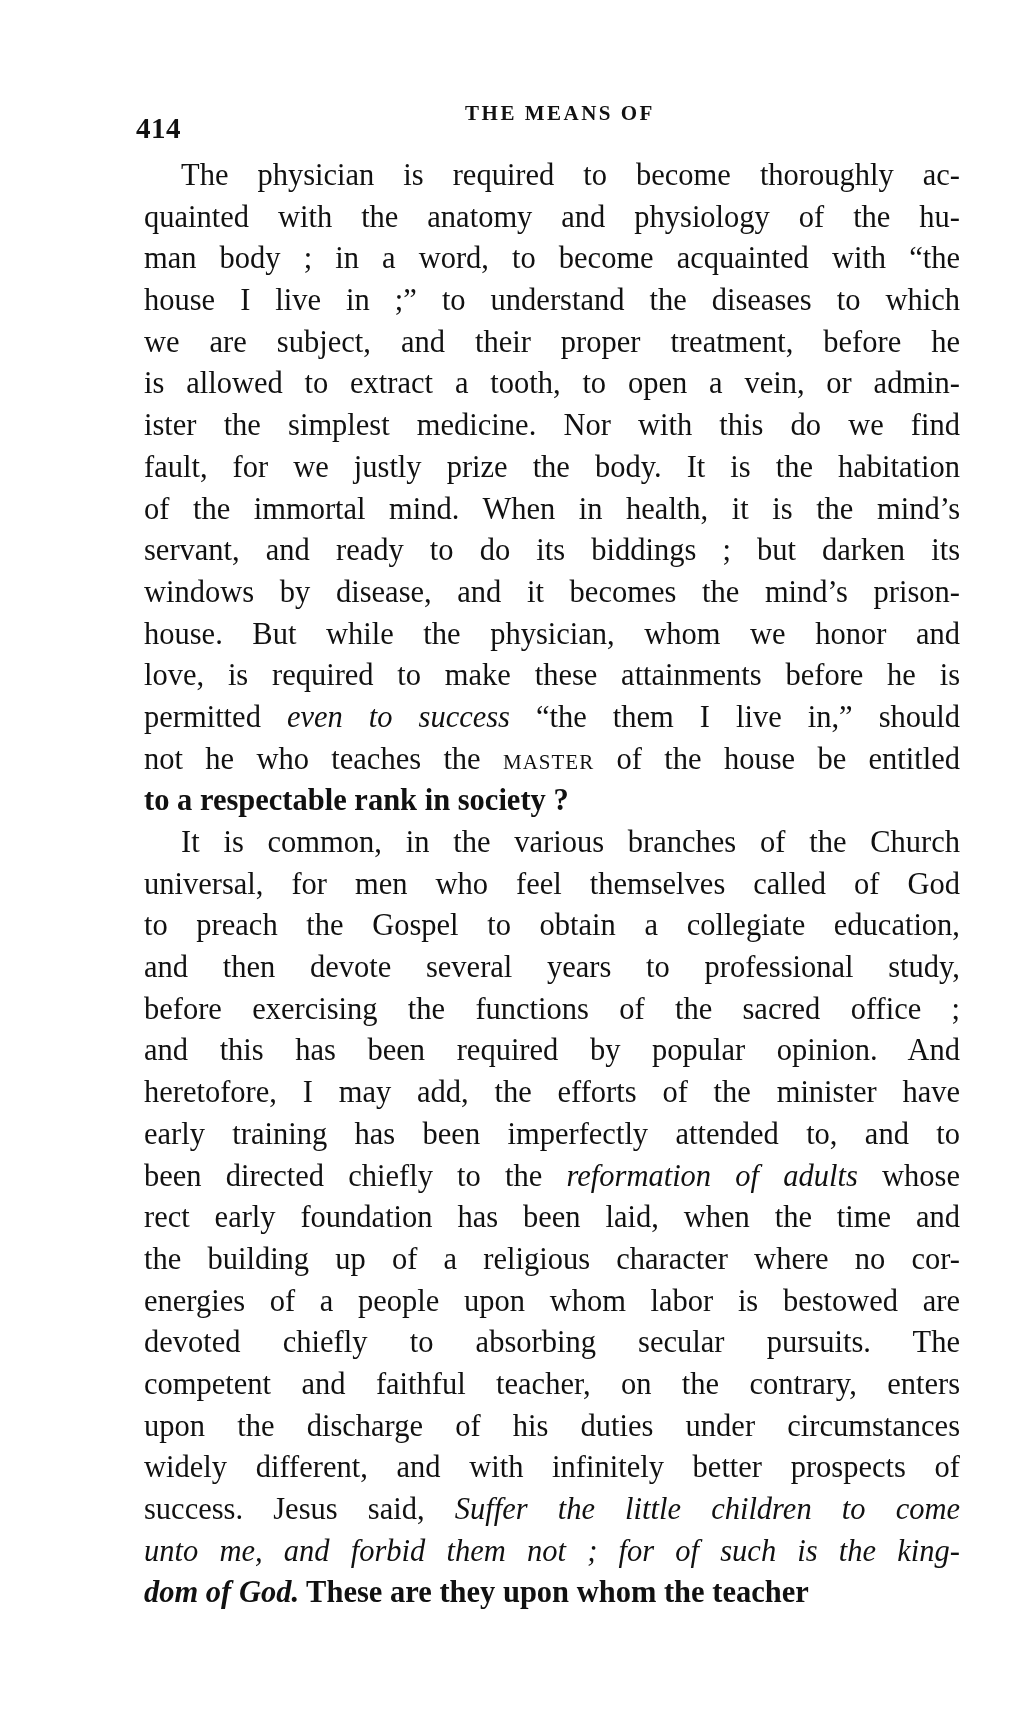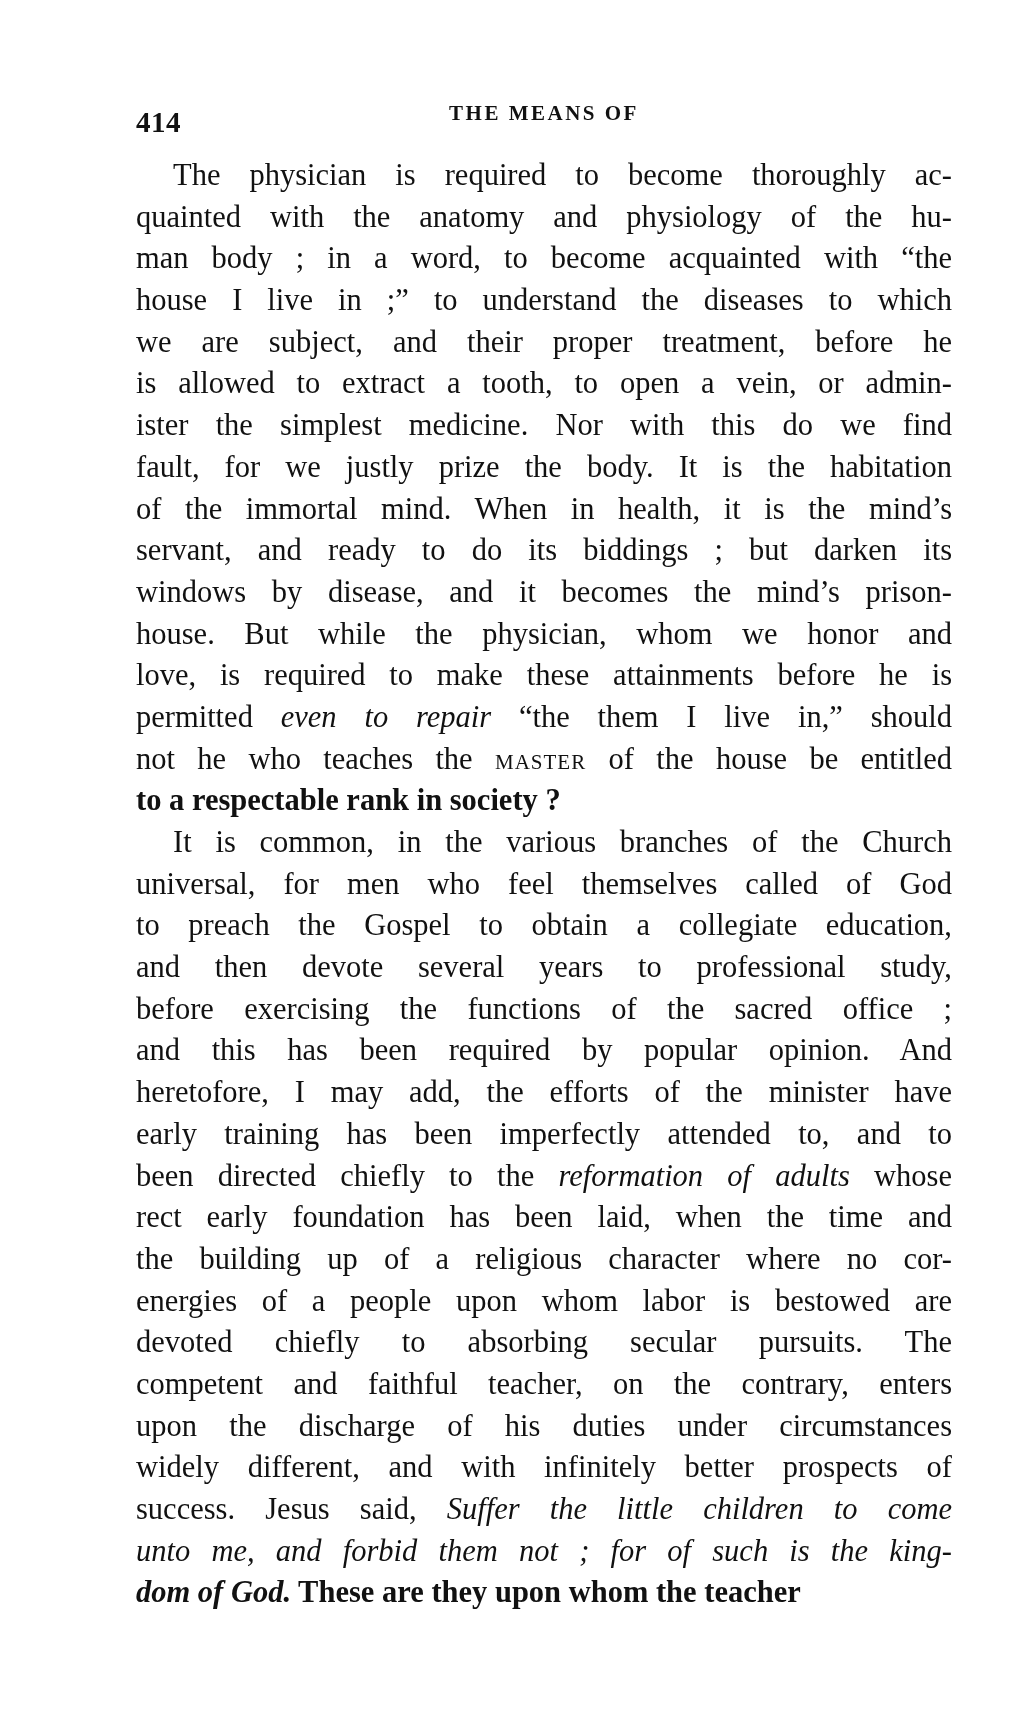--- a/index.html
+++ b/index.html
@@ -24,40 +24,40 @@
   .running-head {
     position: absolute;
     top: 96px;
     left: 0;
     width: 816px;
     height: 36px;
   }
   .page-number {
     position: absolute;
     left: 0;
-    top: 10px;
+    top: 16px;
     font-size: 29px;
     font-weight: bold;
     letter-spacing: 0.5px;
   }
   .running-title {
     position: absolute;
-    left: 0;
+    left: 16px;
     width: 816px;
     top: 5px;
     text-align: center;
     font-size: 21px;
     font-weight: bold;
     letter-spacing: 2.5px;
     text-transform: uppercase;
   }
   .body-text {
     position: absolute;
     top: 155px;
-    left: 0;
+    left: 8px;
     width: 816px;
     font-size: 30.5px;
     line-height: 41.7px;
   }
   .line {
     display: block;
     white-space: nowrap;
     text-align: justify;
     text-align-last: justify;
     height: 41.7px;
@@ -93,21 +93,21 @@
         <span class="line"><span>house I live in ;” to understand the diseases to which</span></span>
         <span class="line"><span>we are subject, and their proper treatment, before he</span></span>
         <span class="line"><span>is allowed to extract a tooth, to open a vein, or admin-</span></span>
         <span class="line"><span>ister the simplest medicine.  Nor with this do we find</span></span>
         <span class="line"><span>fault, for we justly prize the body.  It is the habitation</span></span>
         <span class="line"><span>of the immortal mind.  When in health, it is the mind’s</span></span>
         <span class="line"><span>servant, and ready to do its biddings ; but darken its</span></span>
         <span class="line"><span>windows by disease, and it becomes the mind’s prison-</span></span>
         <span class="line"><span>house.  But while the physician, whom we honor and</span></span>
         <span class="line"><span>love, is required to make these attainments before he is</span></span>
-        <span class="line"><span>permitted </span><span class="seg-italic">even to repair</span><span> “the them I live in,” should</span></span>
+        <span class="line"><span>permitted </span><span class="seg-italic">even to success</span><span> “the them I live in,” should</span></span>
         <span class="line"><span>not he who teaches the </span><span class="seg-smallcaps">MASTER</span><span> of the house be entitled</span></span>
         <span class="line last"><span>to a respectable rank in society ?</span></span>
       </div>
       <div>
         <span class="line indent"><span>It is common, in the various branches of the Church</span></span>
         <span class="line"><span>universal, for men who feel themselves called of God</span></span>
         <span class="line"><span>to preach the Gospel to obtain a collegiate education,</span></span>
         <span class="line"><span>and then devote several years to professional study,</span></span>
         <span class="line"><span>before exercising the functions of the sacred office ;</span></span>
         <span class="line"><span>and this has been required by popular opinion.  And</span></span>

